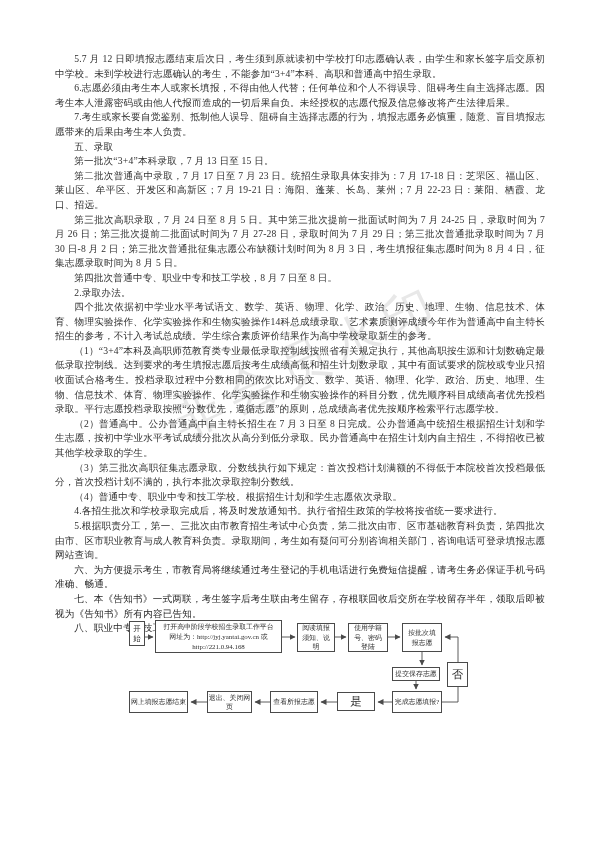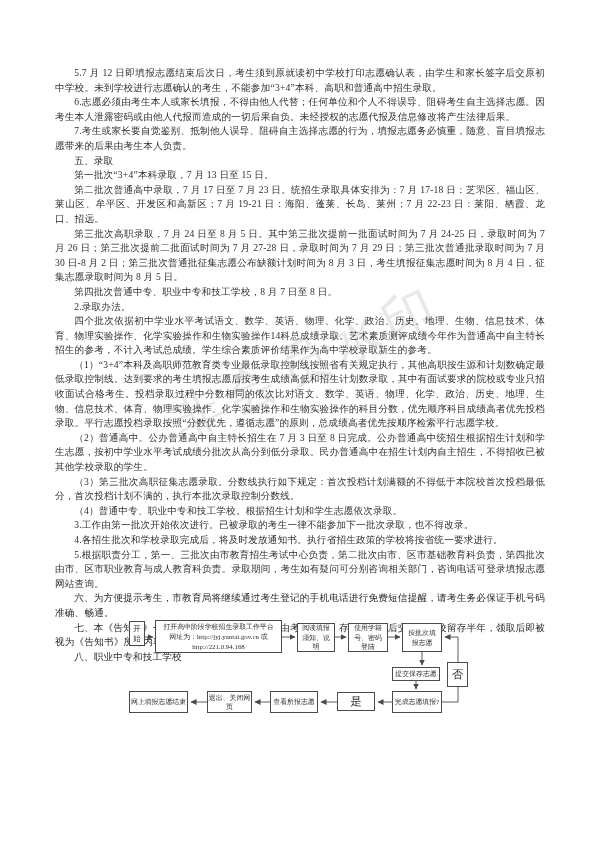--- a/index.html
+++ b/index.html
@@ -24,21 +24,21 @@
     font-size: 50px;
     letter-spacing: 8px;
     color: rgba(185, 185, 185, 0.32);
     white-space: nowrap;
     pointer-events: none;
     z-index: 1;
   }
   .doc-text {
     position: absolute;
     left: 55px;
-    top: 66px;
+    top: 52px;
     width: 490px;
     font-size: 9.6px;
     line-height: 14.6px;
     color: #2f2f2f;
     text-align: justify;
     z-index: 2;
   }
   .doc-text p {
     margin: 0;
     text-indent: 2em;
@@ -107,21 +107,20 @@
     <p>第一批次“3+4”本科录取，7 月 13 日至 15 日。</p>
     <p>第二批次普通高中录取，7 月 17 日至 7 月 23 日。统招生录取具体安排为：7 月 17-18 日：芝罘区、福山区、莱山区、牟平区、开发区和高新区；7 月 19-21 日：海阳、蓬莱、长岛、莱州；7 月 22-23 日：莱阳、栖霞、龙口、招远。</p>
     <p>第三批次高职录取，7 月 24 日至 8 月 5 日。其中第三批次提前一批面试时间为 7 月 24-25 日，录取时间为 7 月 26 日；第三批次提前二批面试时间为 7 月 27-28 日，录取时间为 7 月 29 日；第三批次普通批录取时间为 7 月 30 日-8 月 2 日；第三批次普通批征集志愿公布缺额计划时间为 8 月 3 日，考生填报征集志愿时间为 8 月 4 日，征集志愿录取时间为 8 月 5 日。</p>
     <p>第四批次普通中专、职业中专和技工学校，8 月 7 日至 8 日。</p>
     <p>2.录取办法。</p>
     <p>四个批次依据初中学业水平考试语文、数学、英语、物理、化学、政治、历史、地理、生物、信息技术、体育、物理实验操作、化学实验操作和生物实验操作14科总成绩录取。艺术素质测评成绩今年作为普通高中自主特长招生的参考，不计入考试总成绩。学生综合素质评价结果作为高中学校录取新生的参考。</p>
     <p>（1）“3+4”本科及高职师范教育类专业最低录取控制线按照省有关规定执行，其他高职按生源和计划数确定最低录取控制线。达到要求的考生填报志愿后按考生成绩高低和招生计划数录取，其中有面试要求的院校或专业只招收面试合格考生。投档录取过程中分数相同的依次比对语文、数学、英语、物理、化学、政治、历史、地理、生物、信息技术、体育、物理实验操作、化学实验操作和生物实验操作的科目分数，优先顺序科目成绩高者优先投档录取。平行志愿投档录取按照“分数优先，遵循志愿”的原则，总成绩高者优先按顺序检索平行志愿学校。</p>
     <p>（2）普通高中。公办普通高中自主特长招生在 7 月 3 日至 8 日完成。公办普通高中统招生根据招生计划和学生志愿，按初中学业水平考试成绩分批次从高分到低分录取。民办普通高中在招生计划内自主招生，不得招收已被其他学校录取的学生。</p>
     <p>（3）第三批次高职征集志愿录取。分数线执行如下规定：首次投档计划满额的不得低于本院校首次投档最低分，首次投档计划不满的，执行本批次录取控制分数线。</p>
     <p>（4）普通中专、职业中专和技工学校。根据招生计划和学生志愿依次录取。</p>
-    <p>3.工作由第一批次开始依次进行。已被录取的考生一律不能参加下一批次录取，也不得改录。</p>
     <p>4.各招生批次和学校录取完成后，将及时发放通知书。执行省招生政策的学校将按省统一要求进行。</p>
     <p>5.根据职责分工，第一、三批次由市教育招生考试中心负责，第二批次由市、区市基础教育科负责，第四批次由市、区市职业教育与成人教育科负责。录取期间，考生如有疑问可分别咨询相关部门，咨询电话可登录填报志愿网站查询。</p>
     <p class="bold">六、为方便提示考生，市教育局将继续通过考生登记的手机电话进行免费短信提醒，请考生务必保证手机号码准确、畅通。</p>
     <p class="bold">七、本《告知书》一式两联，考生签字后考生联由考生留存，存根联回收后交所在学校留存半年，领取后即被视为《告知书》所有内容已告知。</p>
     <p class="bold">八、职业中专和技工学校</p>
   </div>
 
   <div class="flowchart">
     <svg class="fc-arrows" viewBox="0 0 600 115" xmlns="http://www.w3.org/2000/svg">
       <defs>

